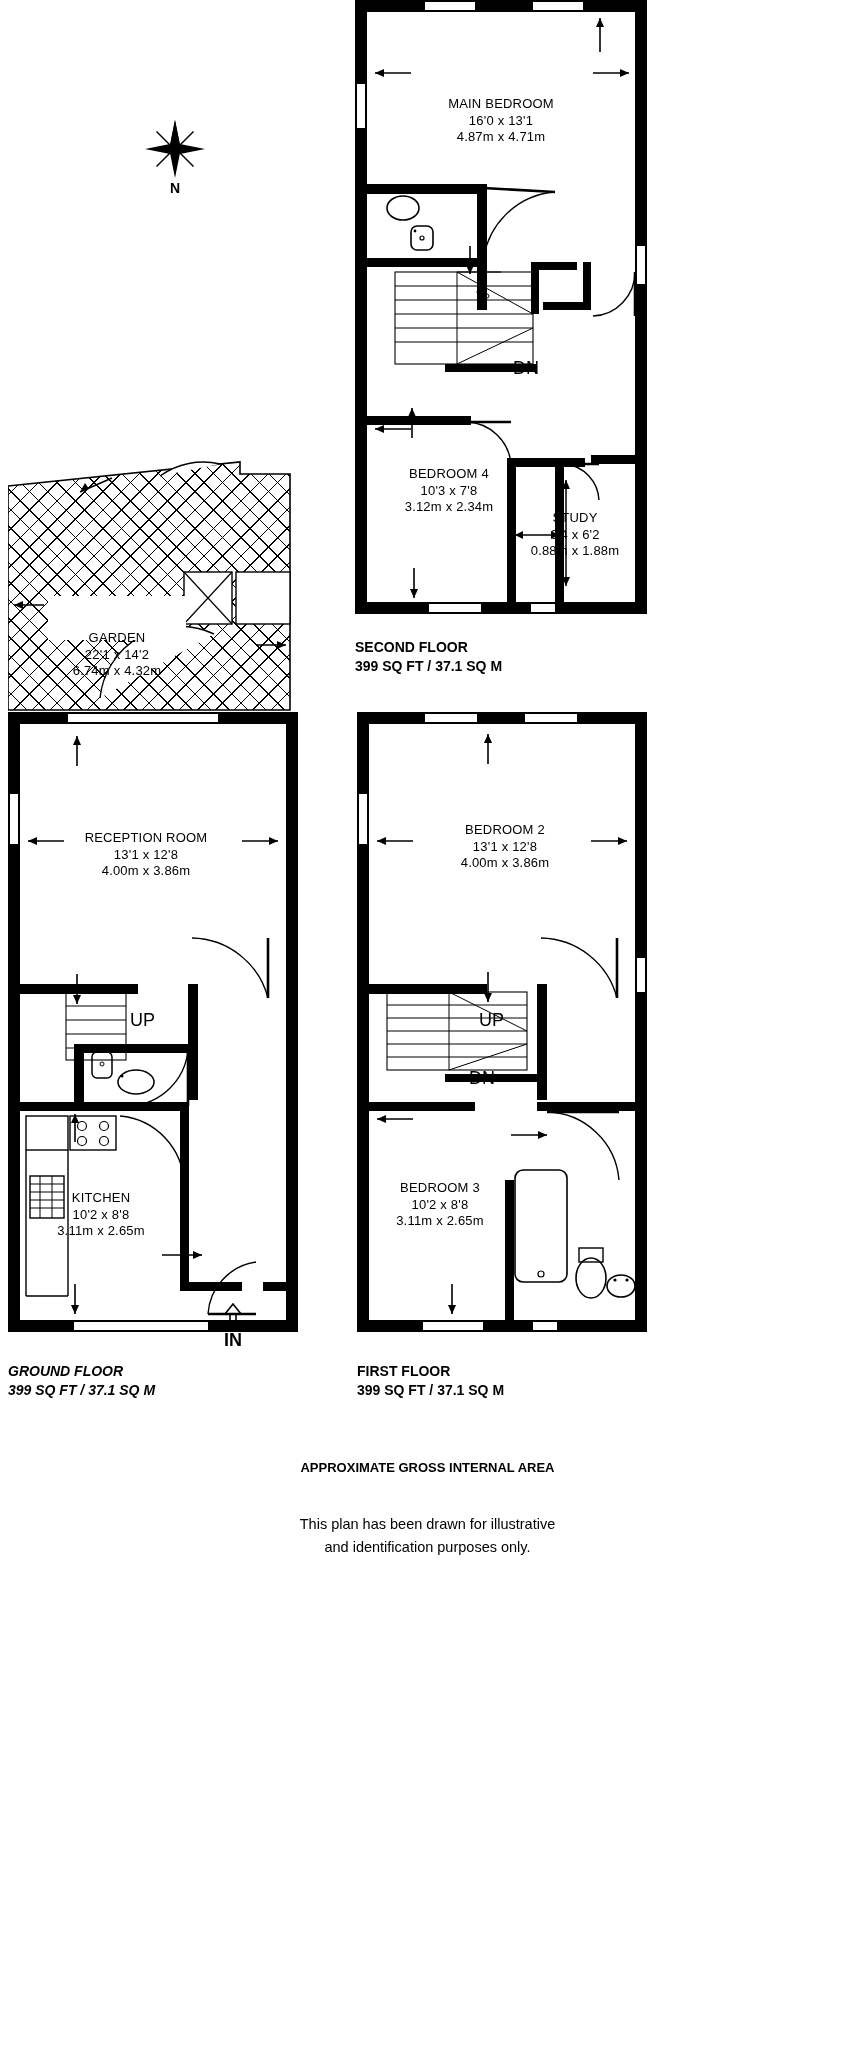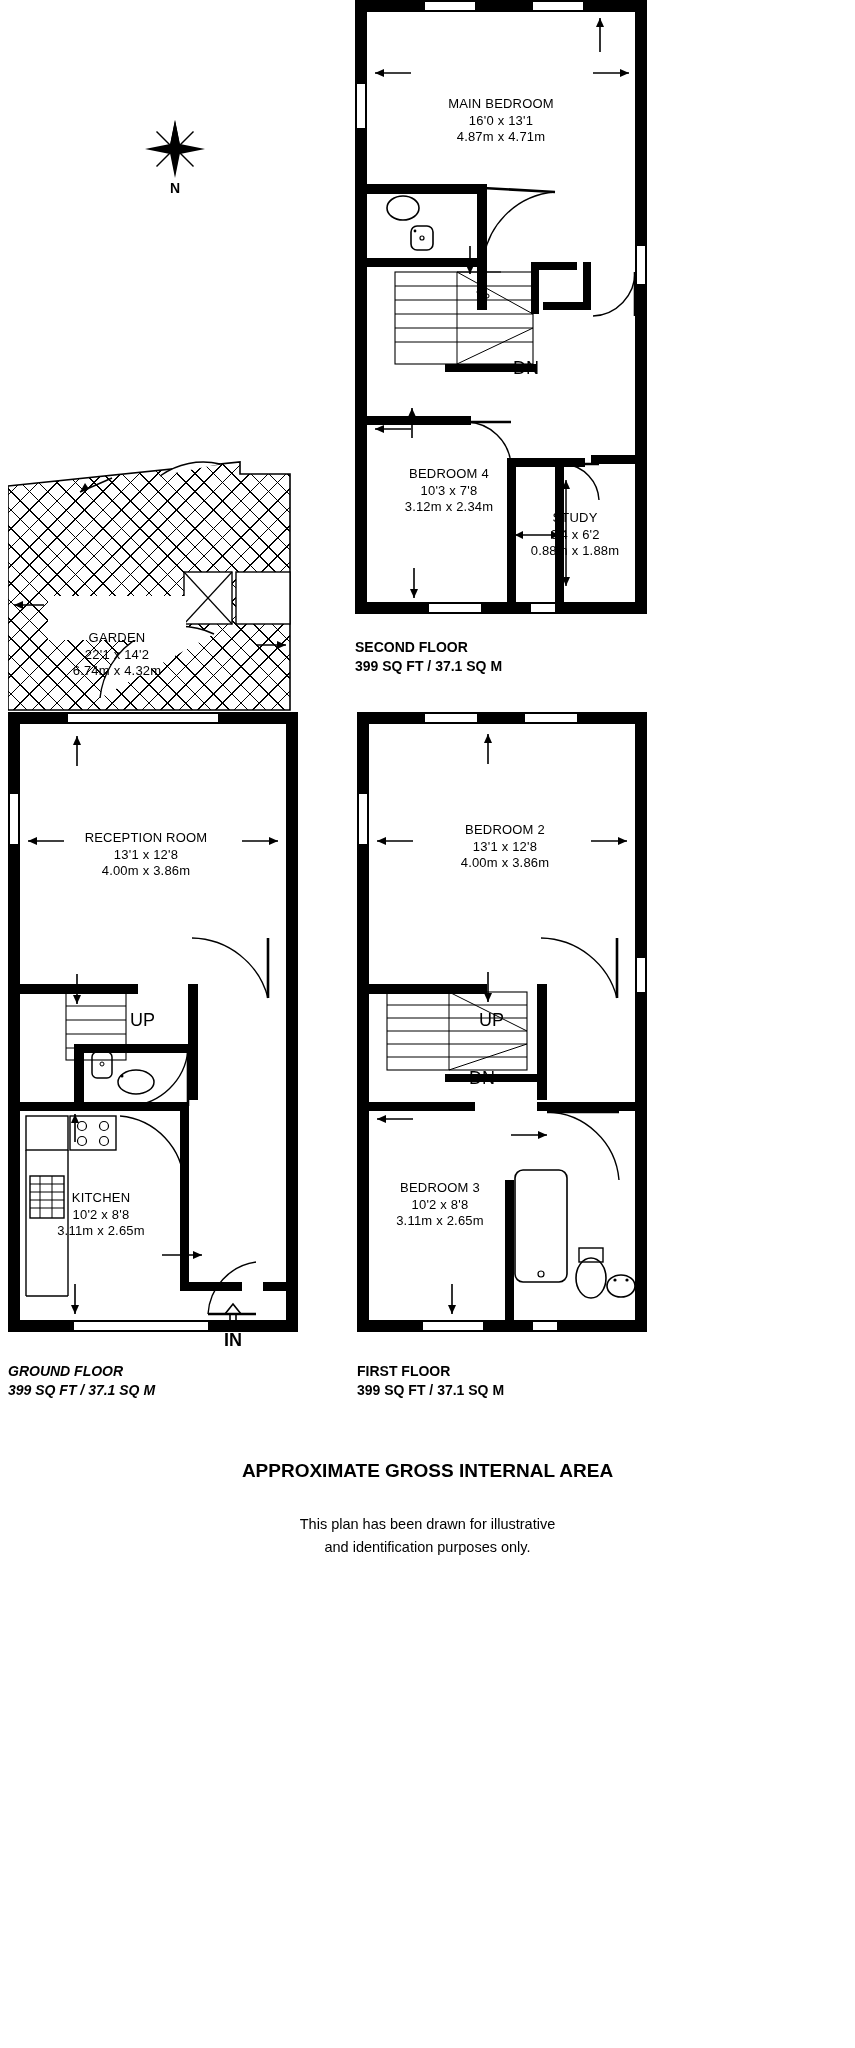--- a/index.html
+++ b/index.html
@@ -53,21 +53,21 @@
       repeating-linear-gradient(-45deg, #000 0 1.1px, transparent 1.1px 13px);
   }
 
   
   .note {
     position: absolute;
     width: 855px;
     text-align: center;
     white-space: nowrap;
   }
-  .note.b { font-weight: bold; font-size: 19px; }
+  .note.b { font-weight: bold; font-size: 13px; }
   .note.n { font-weight: normal; font-size: 14.5px; }
 </style>
 </head>
 <body>
 
 <div class="stage">
 
   <div id="compass">
     <svg width="64" height="62" viewBox="0 0 64 62">
       <polygon points="32,2 37,27 32,32 27,27" fill="#000"></polygon>

